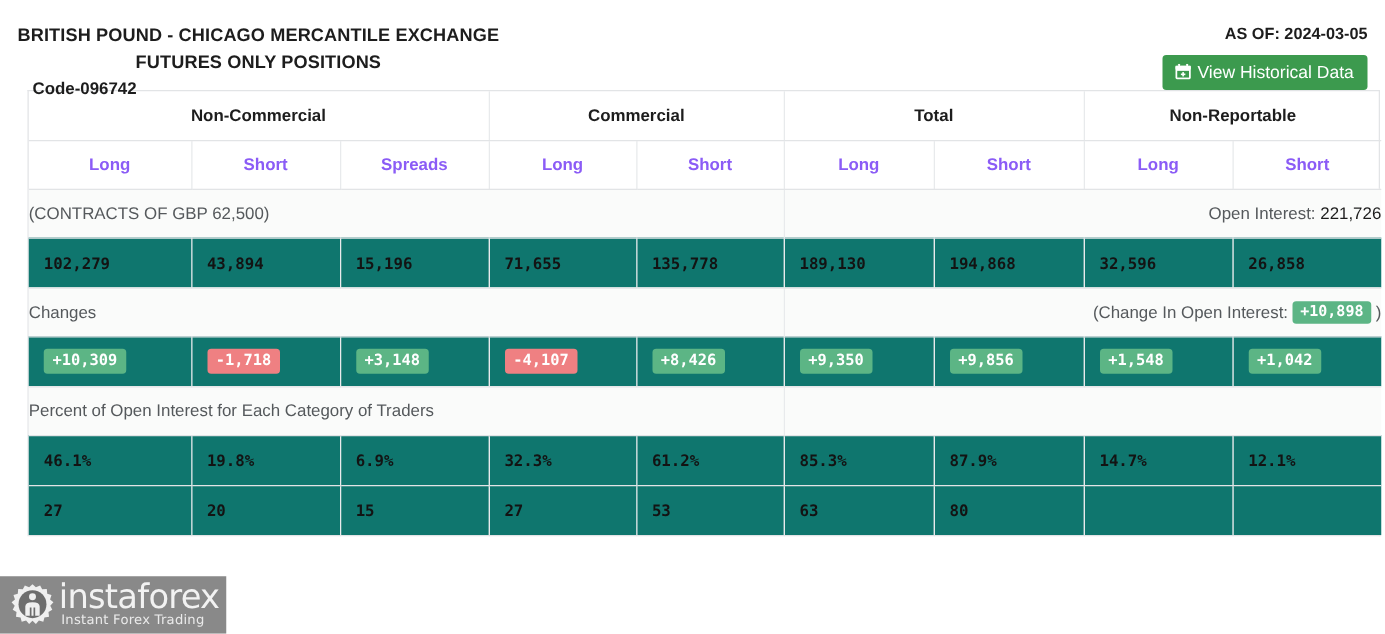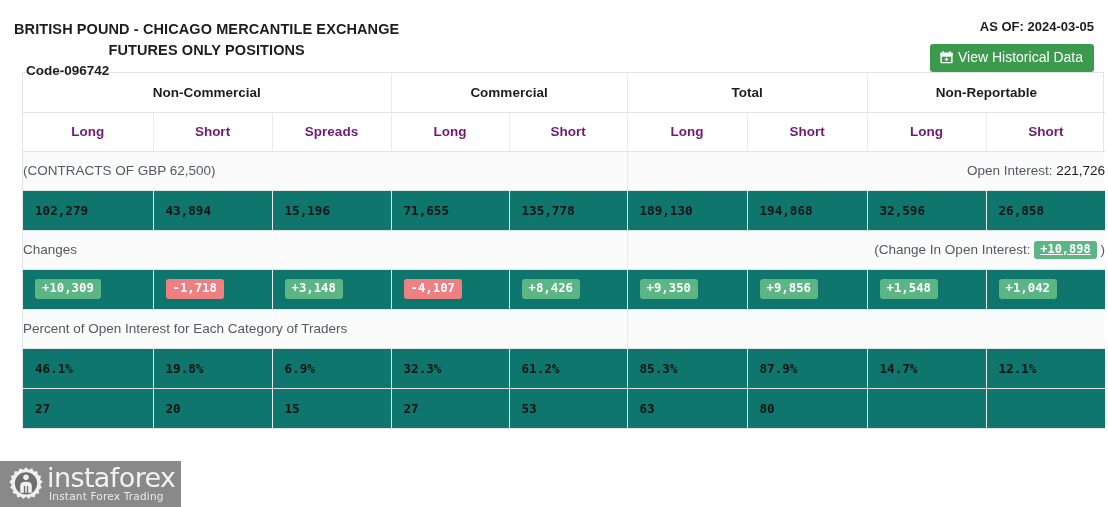--- a/index.html
+++ b/index.html
@@ -105,21 +105,21 @@
     font-size: 13.5px;
     font-weight: bold;
     color: #1d1d1d;
     text-align: center;
     vertical-align: middle;
   }
   th.sub {
     height: 39px;
     font-size: 13.5px;
     font-weight: bold;
-    color: #701a75;
+    color: #8b5cf6;
     text-align: center;
     vertical-align: middle;
   }
 
   tr.label-row td {
     height: 39px;
     background: #fafbfa;
     vertical-align: middle;
     border-right: 1px solid #e8eaec;
   }
@@ -162,21 +162,20 @@
     padding: 3px 7px 4px 7px;
     border-radius: 3px;
     line-height: 13px;
   }
   .badge.pos { background: #5cb585; }
   .badge.neg { background: #ef8082; }
   .badge.inline {
     padding: 2px 6px 3px 6px;
     font-size: 12px;
     vertical-align: 1px;
-    text-decoration: underline;
   }
 
   
   .watermark {
     position: absolute;
     left: 0;
     top: 461px;
     width: 181px;
     height: 46px;
     background: rgba(92,92,92,0.72);

